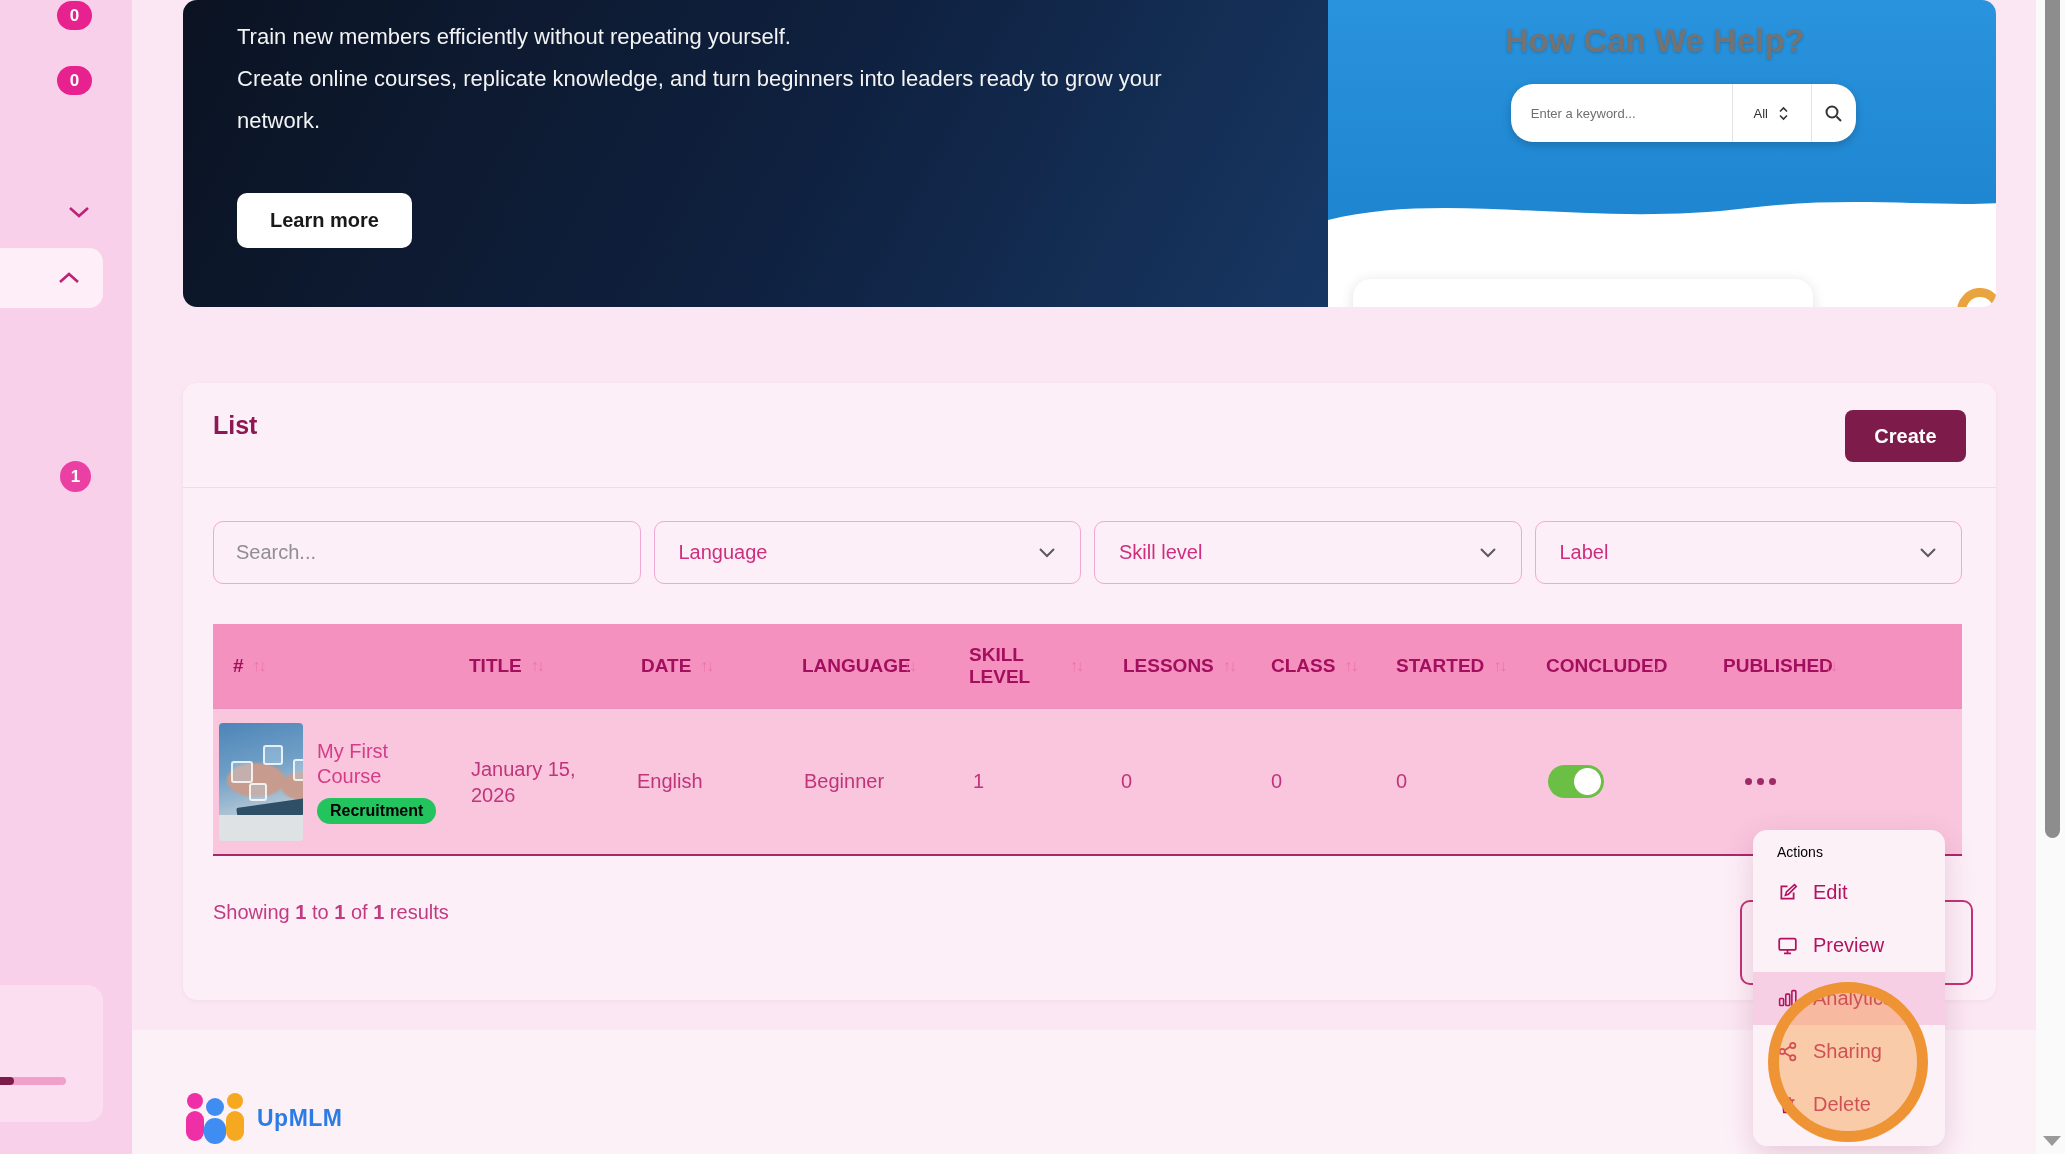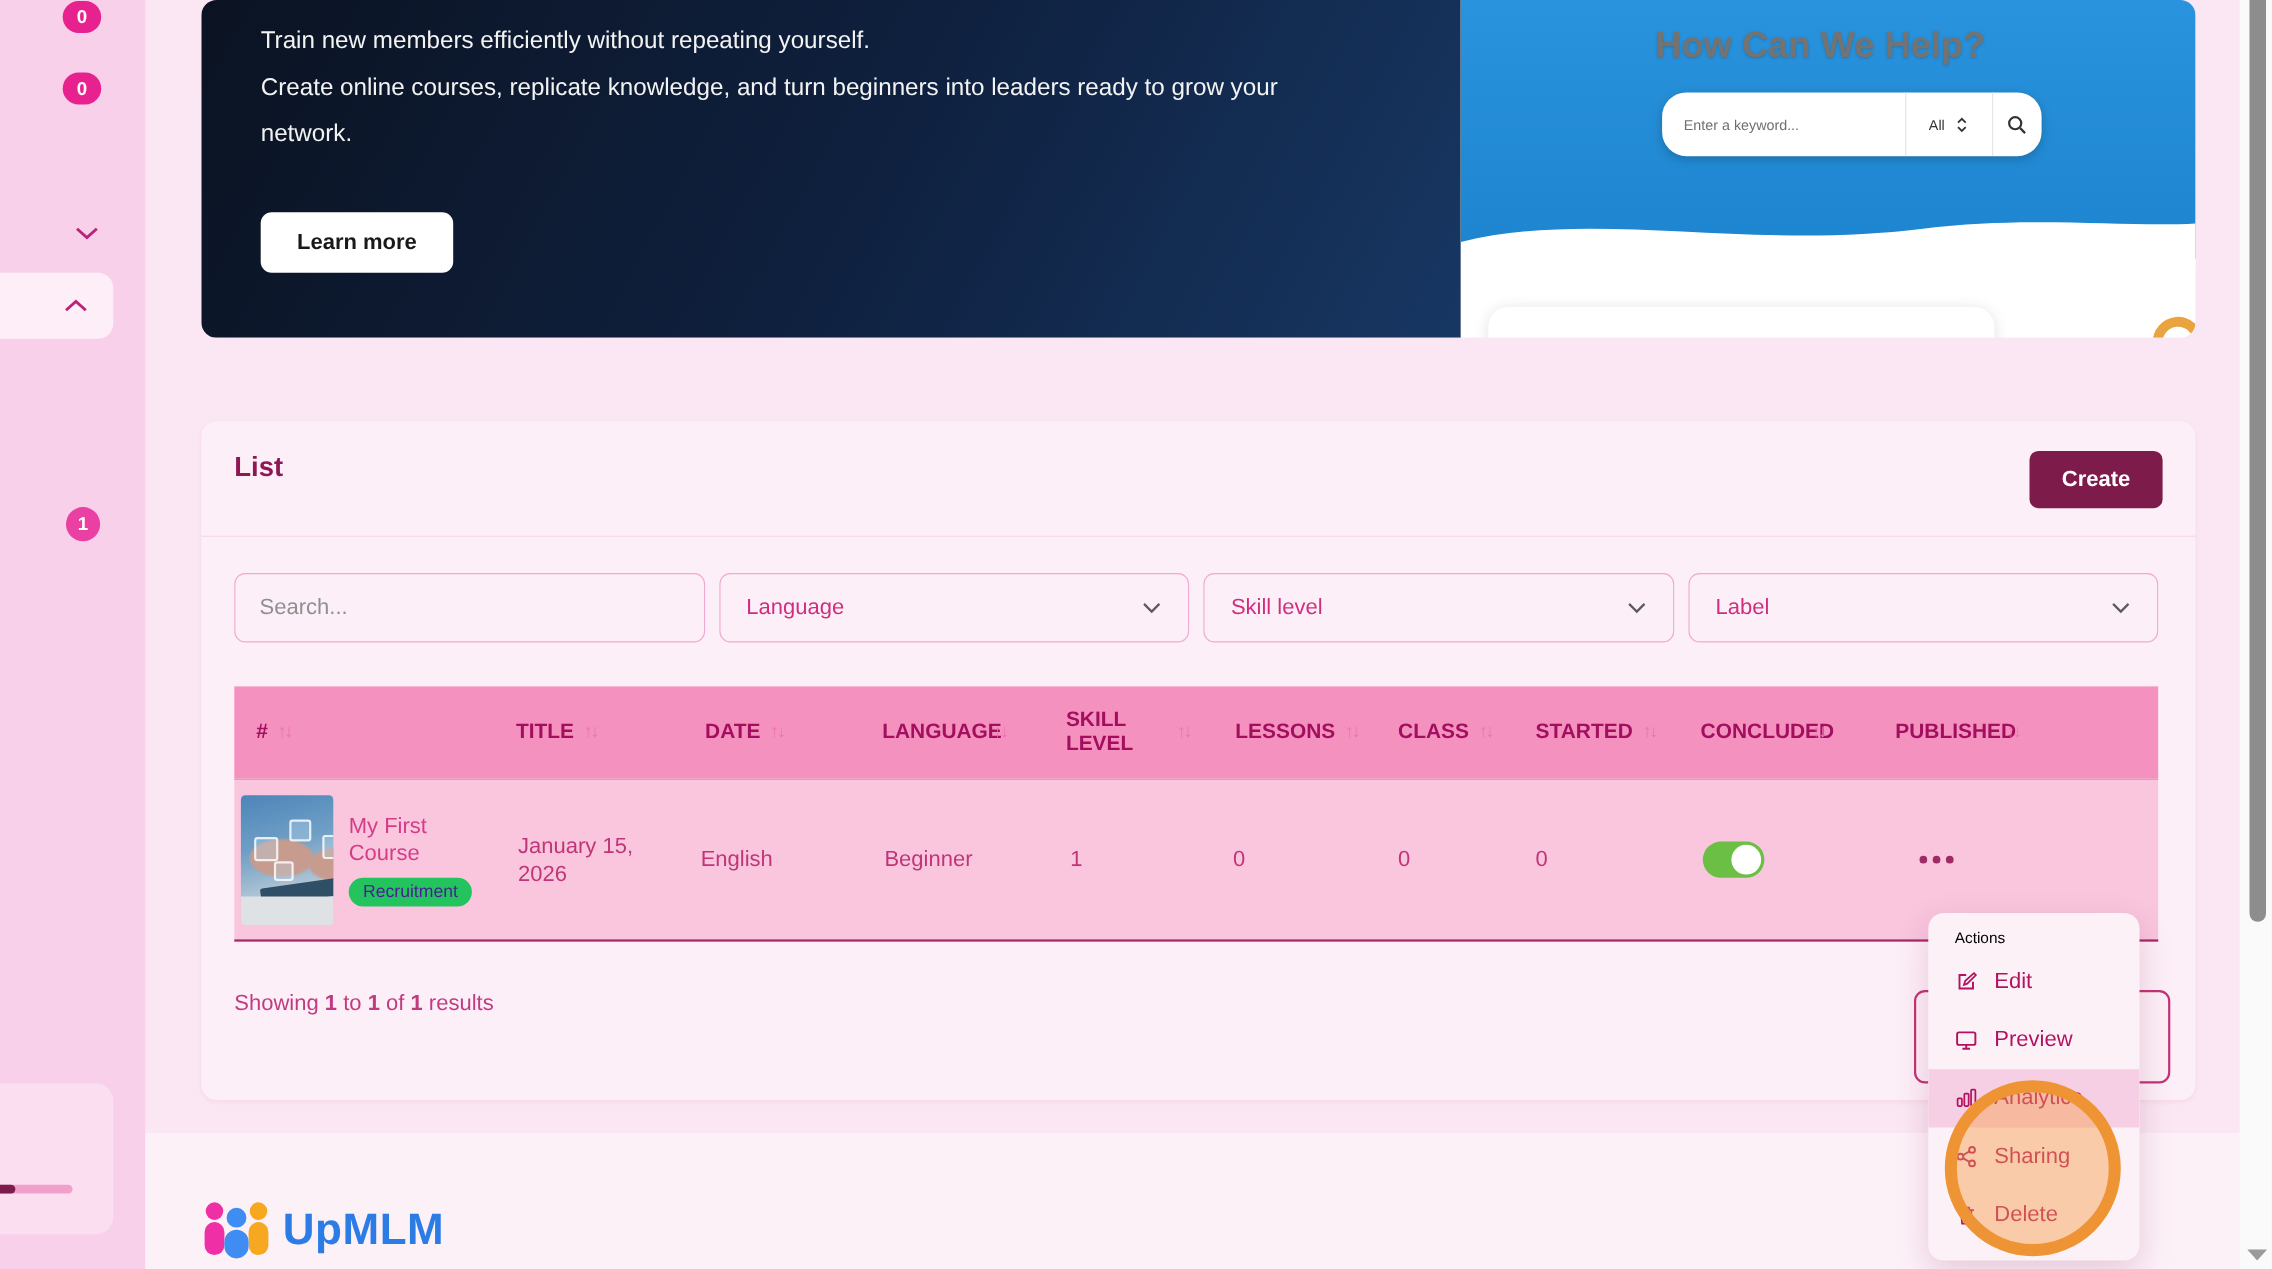--- a/index.html
+++ b/index.html
@@ -68,21 +68,21 @@
   .t-grid { display:grid; grid-template-columns:90px 152px 170px 165px 165px 150px 150px 125px 150px 175px 150px 1fr; }
   .t-head { position:absolute; left:30px; top:241px; width:1749px; height:84px; background:#f491bf; }
   .th { display:flex; align-items:center; gap:9px; padding-left:16px; color:#a30f5e; font-weight:bold; font-size:19px; }
   .th .lbl { max-width:92px; line-height:1.15; }
   .sort { color:#ee74ad; font-size:16px; letter-spacing:-2px; font-weight:normal; }
   .t-row { position:absolute; left:30px; top:325px; width:1749px; height:148px; background:#f9c6de;
     border-top:1px solid #eb8fbc; border-bottom:2px solid #a8276a; }
   .td { display:flex; align-items:center; padding-left:16px; color:#c03579; font-size:20px; }
   .td-title { flex-direction:column; align-items:flex-start; justify-content:center; gap:9px; padding-left:14px; }
   .course-link { color:#d53c88; width:112px; line-height:1.25; cursor:pointer; }
-  .label-badge { background:#23c45e; color:#4c1d95; font-size:16px; font-weight:normal; border-radius:14px; padding:4px 13px; }
+  .label-badge { background:#23c45e; color:#000000; font-size:16px; font-weight:bold; border-radius:14px; padding:4px 13px; }
   .date-cell span { display:block; width:120px; line-height:1.3; }
   .thumb { width:123px; height:118px; border-radius:4px; margin-left:6px; position:relative; overflow:hidden;
     background:linear-gradient(165deg,#4d85b8 0%,#6f9fc6 38%,#b7c9d6 72%,#e2e5e7 100%); }
   .thumb .sq { position:absolute; border:2px solid rgba(255,255,255,.8); border-radius:3px; background:rgba(190,215,235,.35); }
   .thumb .hand { position:absolute; background:#c79b8d; border-radius:50%; filter:blur(1px); }
   .thumb .lap { position:absolute; left:0; bottom:0; width:100%; height:26px; background:#dfe2e4; }
   .thumb .key { position:absolute; left:18px; bottom:22px; width:70px; height:16px; background:#2e4f66; border-radius:2px; transform:rotate(-8deg); }
   .toggle { margin-left:18px; width:56px; height:33px; border-radius:17px; background:#6cbf45; position:relative; cursor:pointer; }
   .toggle .knob { position:absolute; right:3px; top:3px; width:27px; height:27px; background:#fff; border-radius:50%; }
   .dots { margin-left:40px; display:flex; gap:5px; cursor:pointer; }
@@ -98,21 +98,21 @@
   .menu-label { padding:14px 0 6px 24px; color:#000000; font-size:14px; }
   .menu-item { height:53px; display:flex; align-items:center; gap:15px; padding-left:24px; color:#b2125f; font-size:20px; cursor:pointer; }
   .menu-item.hl { background:#f7cfe5; }
   .menu-item svg { flex:0 0 auto; }
 
   .annotation-circle { position:absolute; left:1768px; top:982px; width:160px; height:160px; border-radius:50%;
     border:11px solid #ef9434; background:rgba(246,158,74,.45); pointer-events:none; }
 
   
   .brand { position:absolute; left:183px; top:1090px; display:flex; align-items:center; gap:10px; }
-  .brand-name { font-size:40px; font-weight:800; color:#2c7ce6; letter-spacing:.5px;text-align:center; }
+  .brand-name { font-size:23px; font-weight:800; color:#2c7ce6; letter-spacing:.5px;text-align:center; }
 
   
   .scrollbar { position:absolute; left:2036px; top:0; width:29px; height:1154px; background:#fafafa; }
   .scroll-thumb { position:absolute; left:9px; top:0; width:15px; height:838px; background:#8d8d8d; border-radius:0 0 8px 8px; }
   .scroll-arrow { position:absolute; left:7px; top:1136px; width:0; height:0;
     border-left:9px solid transparent; border-right:9px solid transparent; border-top:10px solid #9a9a9a; }
 </style>
 </head>
 <body>
 

